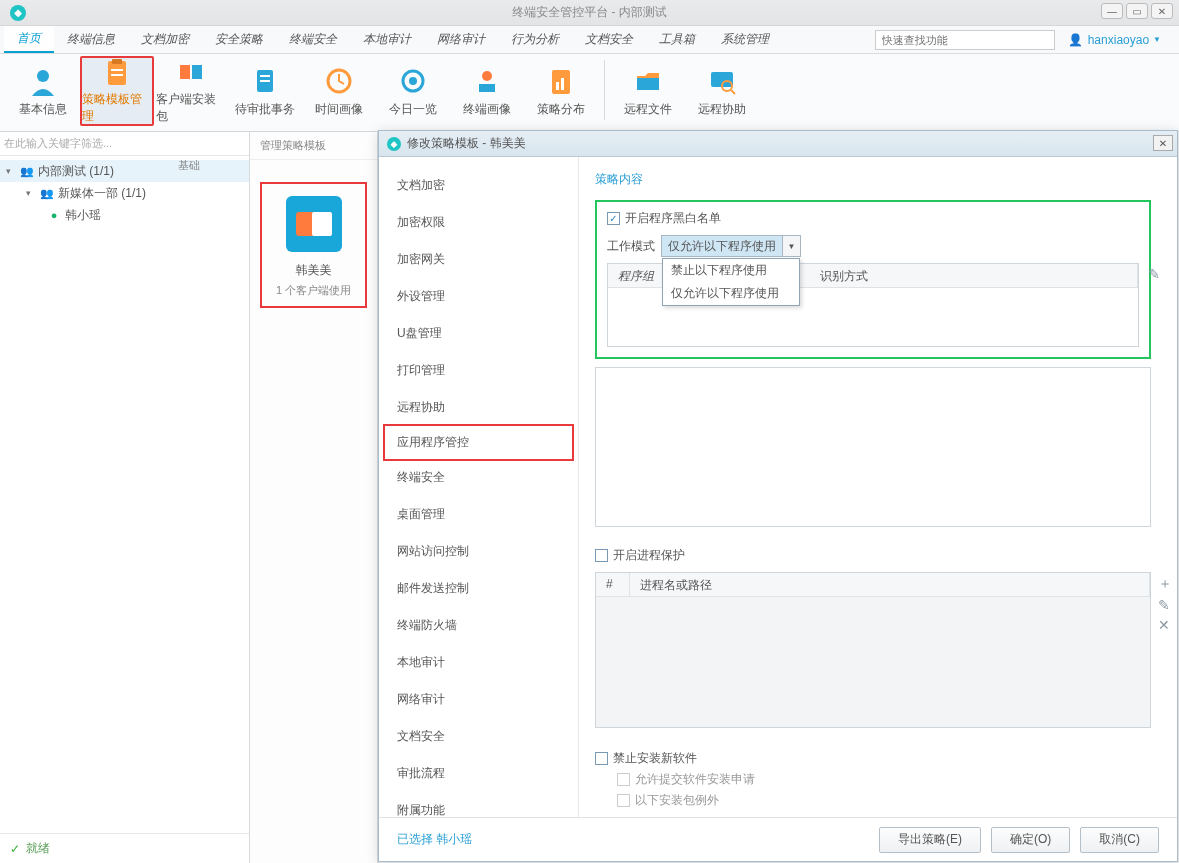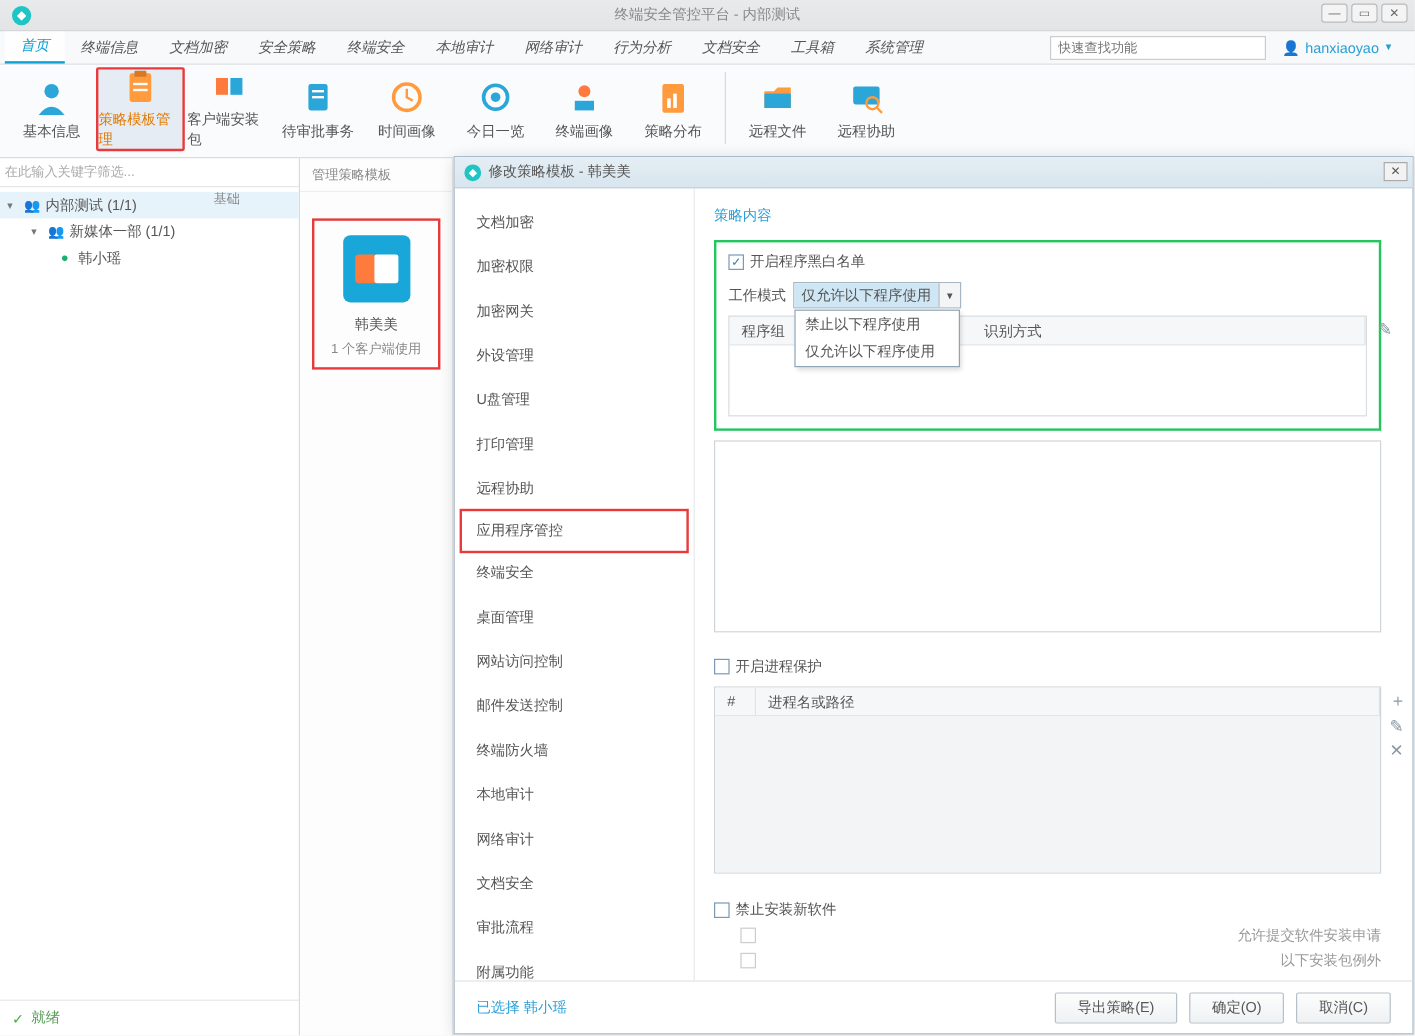--- a/index.html
+++ b/index.html
@@ -90,21 +90,21 @@
 .tbl { border: 1px solid #cfd6db; margin-top: 4px; width: 100%; }
 .tbl-head { display: flex; background: #f5f7f9; border-bottom: 1px solid #dfe3e6; height: 24px; }
 .tbl-head .th { padding: 4px 10px; border-right: 1px solid #dfe3e6; }
 .tbl-body { height: 58px; background: #fff; }
 .tbl.with-edit { position: relative; }
 .edit-icons { position: absolute; right: -22px; top: 2px; display: flex; flex-direction: column; gap: 4px; color: #8b98a3; }
 .edit-icons span { cursor: pointer; font-size: 14px; }
 
 .plain-area { border: 1px solid #cfd6db; height: 160px; margin-top: 6px; margin-bottom: 18px; }
 
-.sub-indent { padding-left: 22px; color: #999; justify-content: space-between; }
+.sub-indent { padding-left: 22px; color: #999; }
 
 .dlg-foot { height: 44px; border-top: 1px solid #e0e3e6; display: flex; align-items: center; padding: 0 18px; gap: 10px; }
 .dlg-foot .sel-info { color: #2a9fd6; }
 .dlg-foot .spacer { flex: 1; }
 .btn { height: 26px; padding: 0 18px; border: 1px solid #b5bfc7; background: linear-gradient(#fdfdfd,#eef1f3); border-radius: 2px; cursor: pointer; display: flex; align-items: center; }
 
 
 svg { display: block; }
 </style>
 </head>
@@ -318,21 +318,21 @@
             <div class="val">仅允许以下程序使用</div>
             <div class="dd-btn">▼</div>
             <div class="dd-list">
               <div class="dd-item">禁止以下程序使用</div>
               <div class="dd-item">仅允许以下程序使用</div>
             </div>
           </div>
         </div>
         <div class="tbl with-edit" style="margin-top:4px;">
           <div class="tbl-head">
-            <div class="th" style="width:62px;">程序组</div>
+            <div class="th" style="width:62px;font-style:italic;">程序组</div>
             <div class="th" style="width:140px; position:relative; z-index:-1;"></div>
             <div class="th" style="flex:1;">识别方式</div>
           </div>
           <div class="tbl-body"></div>
           <div class="edit-icons">
             <span>✎</span>
           </div>
         </div>
       </div>
 

